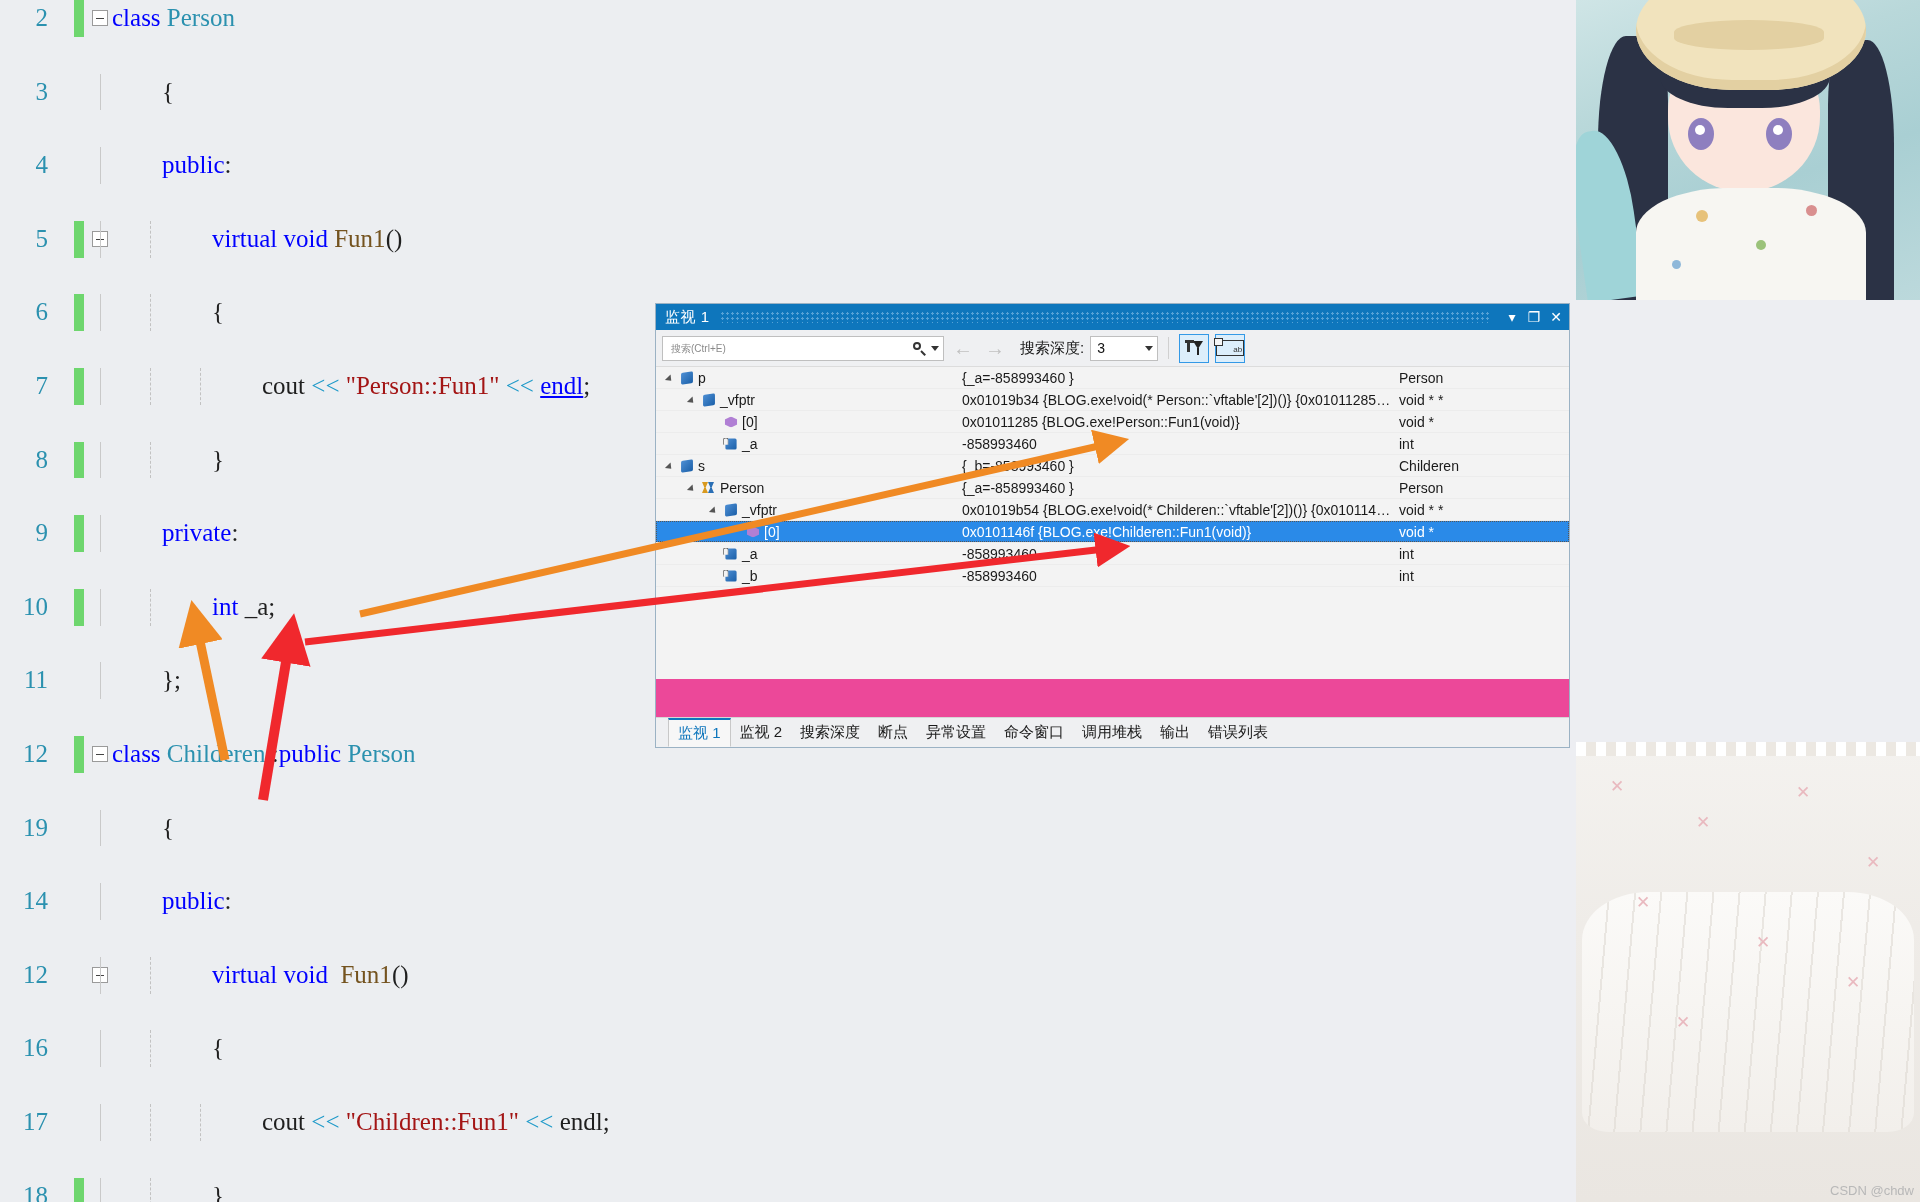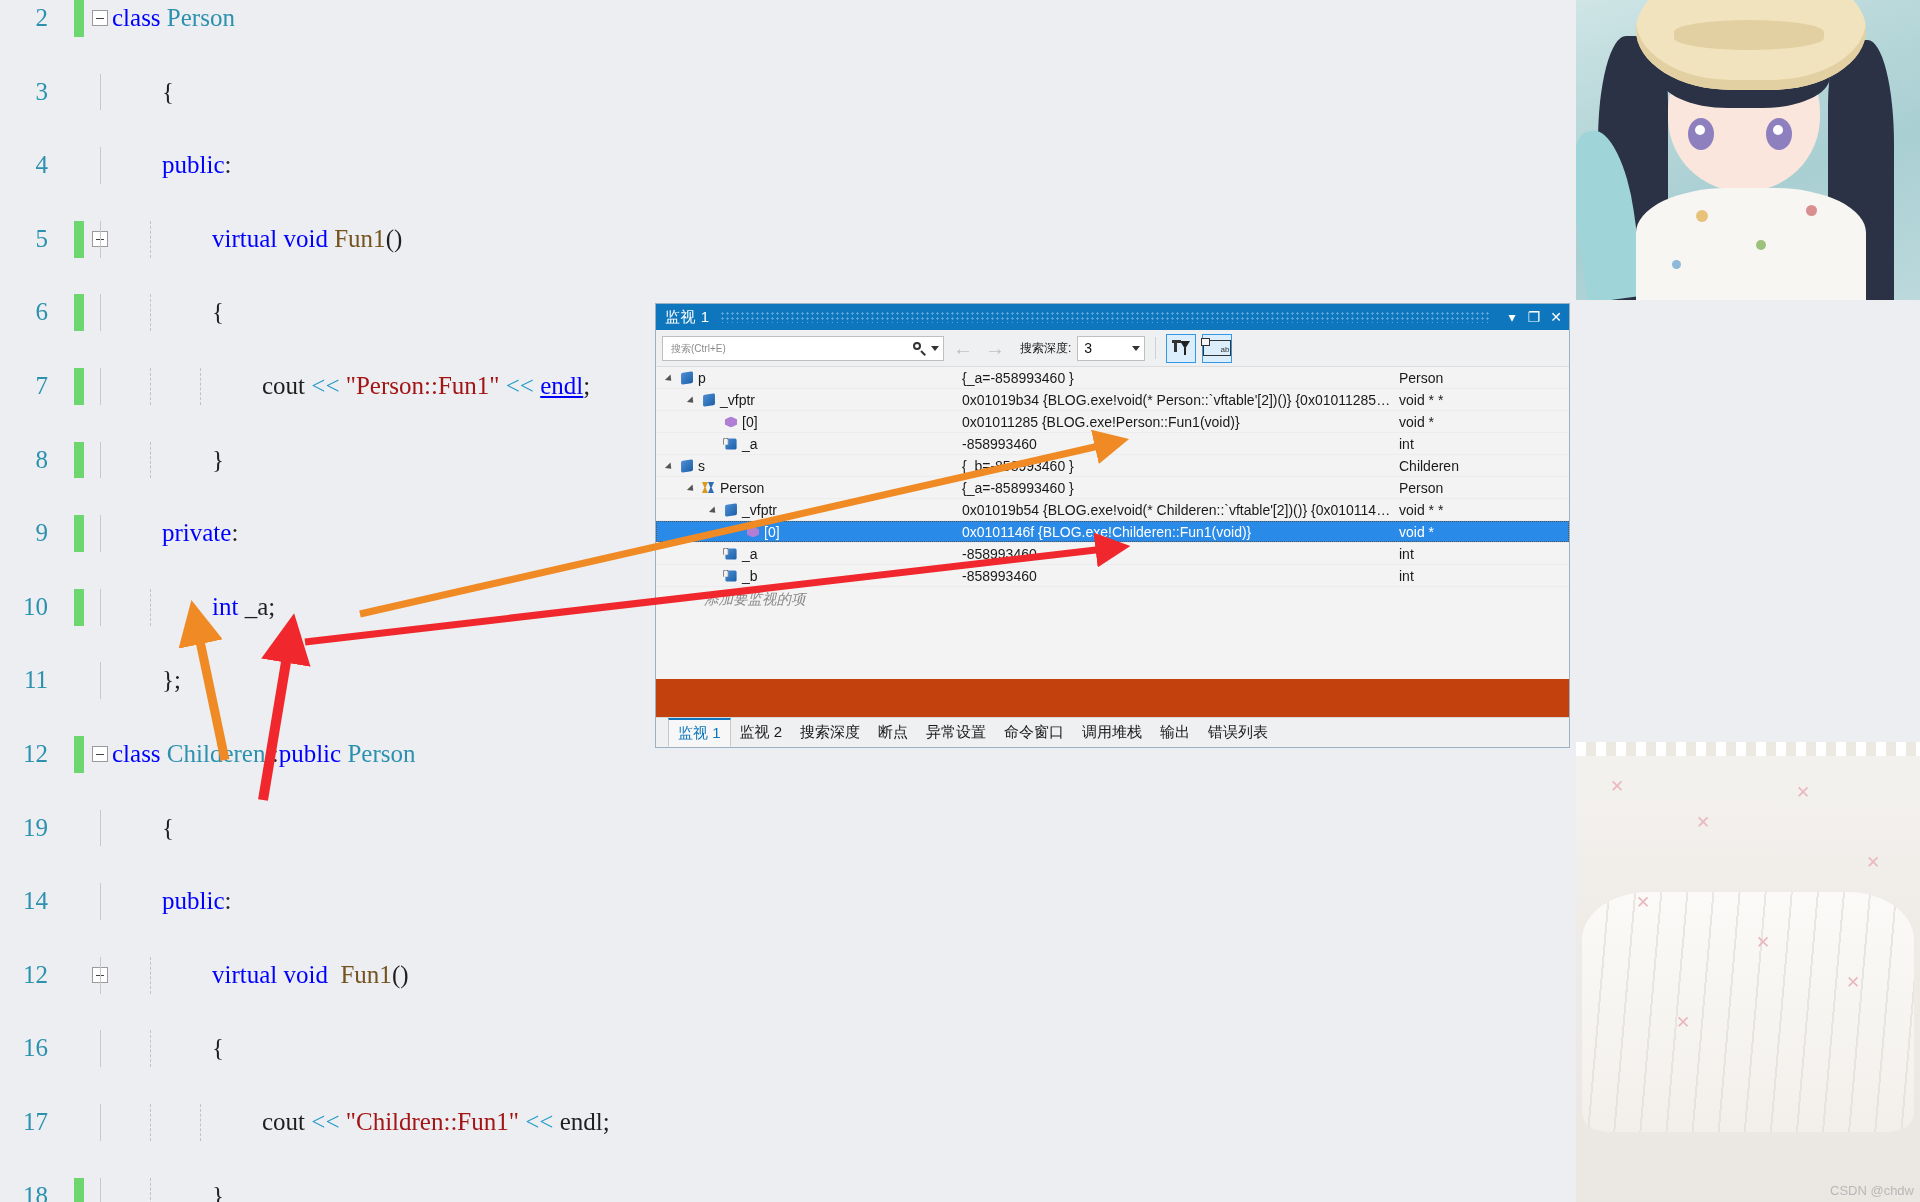--- a/index.html
+++ b/index.html
@@ -131,21 +131,21 @@
   .pink-x{
     position:absolute;color:#e9b9bf;font-size:17px;font-family:"DejaVu Sans",sans-serif;
   }
   .watermark{
     position:absolute;right:6px;bottom:4px;color:#b8b8b8;font-size:13px;
     font-family:"Liberation Sans",sans-serif;
   }
   
   #watch{
     position:absolute;left:655px;top:303px;width:913px;height:443px;
-    background:#c2410c;
+    background:#ec4899;
     border:1px solid #9bb2c4;
     box-shadow:0 0 0 0 rgba(0,0,0,0);
     font-family:"Liberation Sans", sans-serif;
   }
   .w-title{
     height:26px;background:#0e76bc;color:#fff;display:flex;align-items:center;
     padding:0 2px 0 9px;position:relative;
   }
   .w-title-text{font-size:15px;letter-spacing:.5px;}
   .w-grip{
@@ -174,21 +174,21 @@
   .magn:before{
     content:"";position:absolute;left:1px;top:1px;width:8px;height:8px;
     border:2px solid #333;border-radius:50%;box-sizing:border-box;
   }
   .magn:after{
     content:"";position:absolute;left:9px;top:9px;width:6px;height:2px;background:#333;
     transform:rotate(45deg);transform-origin:left center;
   }
   .caret{width:0;height:0;border-left:4px solid transparent;border-right:4px solid transparent;border-top:5px solid #333;margin-left:4px;}
   .nav-arrow{color:#c0c0c0;font-size:20px;padding:0 3px;}
-  .depth-lbl{font-size:12px;color:#1a1a1a;margin-left:6px;}
+  .depth-lbl{font-size:15px;color:#1a1a1a;margin-left:6px;}
   .depth-box{
     width:56px;height:23px;background:#fff;border:1px solid #bfbfbf;
     display:flex;align-items:center;justify-content:space-between;padding:0 4px 0 6px;
     font-size:14px;color:#111;
   }
   .sep{width:1px;height:22px;background:#d0d0d0;margin:0 4px;}
   .tb-btn{
     width:28px;height:27px;border:1px solid #3399e6;background:#dceefb;
     display:flex;align-items:center;justify-content:center;position:relative;
   }
@@ -473,21 +473,20 @@
       </div>
       <div class="row">
         <div class="cell c-name" style="padding-left: 54px;">
           <span class="twisty"></span>
           <span class="ico ico-lock"></span>
           <span>_b</span>
         </div>
         <div class="cell c-val">-858993460</div>
         <div class="cell c-type">int</div>
       </div>
-      <div class="addrow">添加要监视的项</div>
     </div>
 
   <div class="w-tabs" id="w-tabs">
       <div class="w-tab active">监视 1</div>
       <div class="w-tab">监视 2</div>
       <div class="w-tab">搜索深度</div>
       <div class="w-tab">断点</div>
       <div class="w-tab">异常设置</div>
       <div class="w-tab">命令窗口</div>
       <div class="w-tab">调用堆栈</div>

